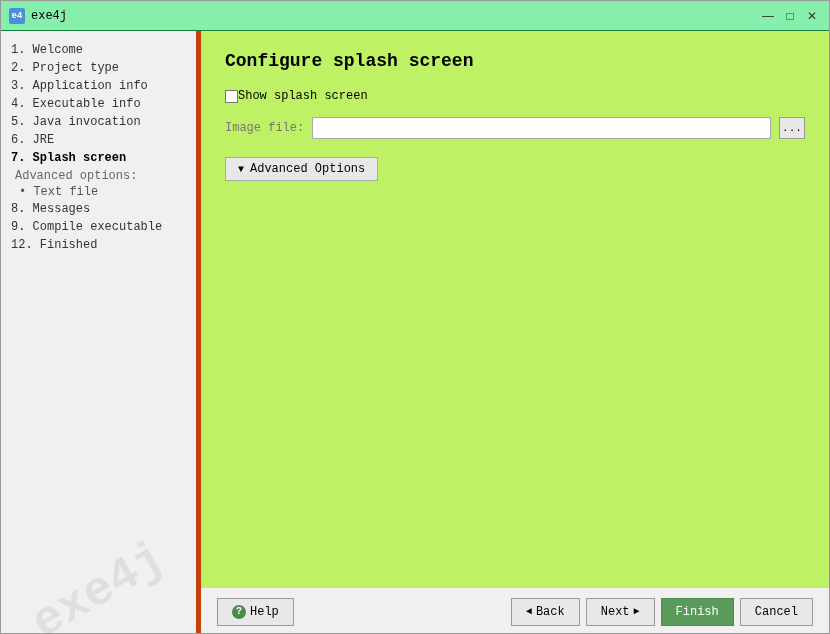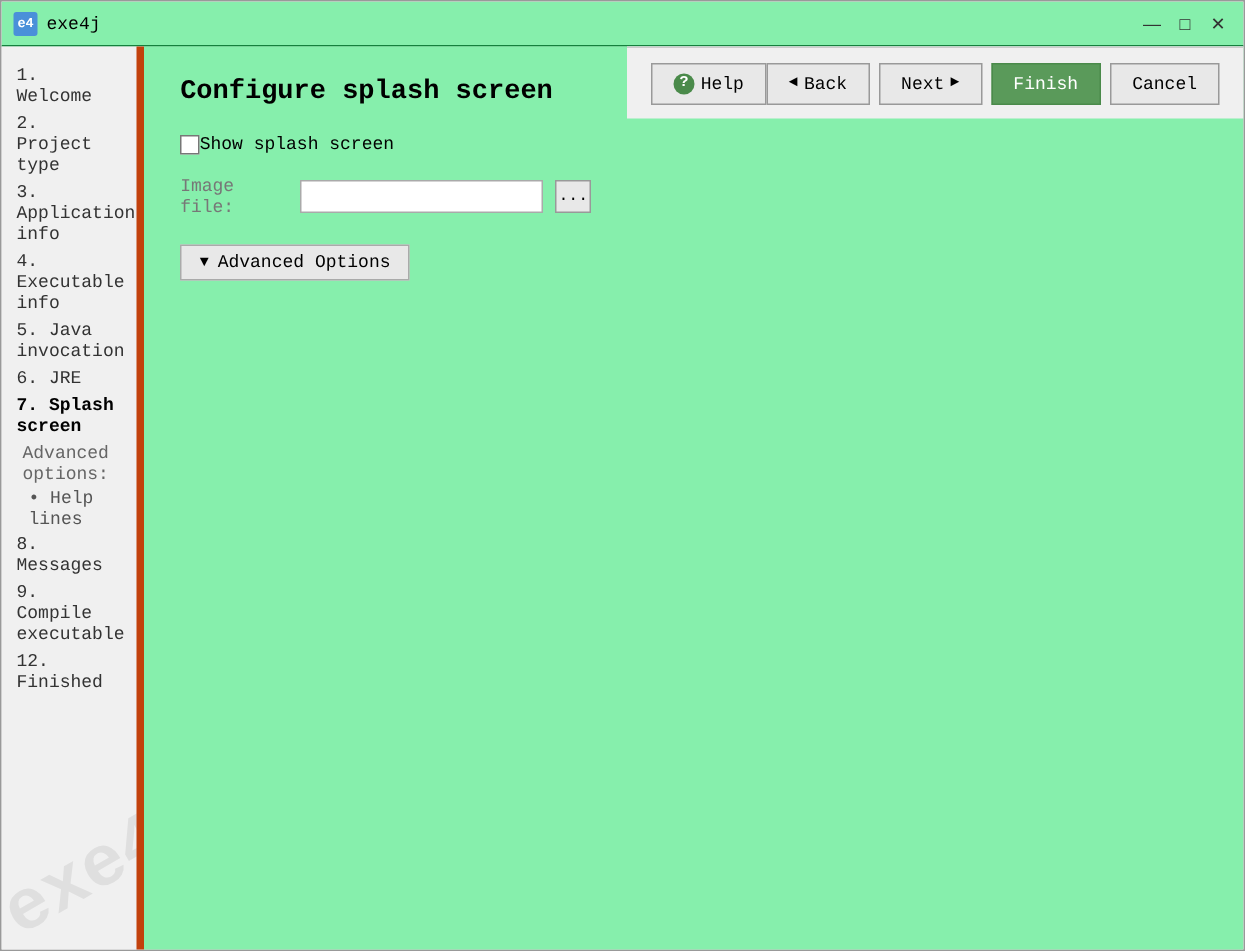--- a/index.html
+++ b/index.html
@@ -111,22 +111,23 @@
     .sidebar-sub-label {
       padding: 2px 10px 1px 14px;
       color: #666;
       font-size: 12px;
       font-family: 'Courier New', Courier, monospace;
     }
 
     
     .content {
       flex: 1;
-      background: #86efac;
-      display: flex;
+      background: #bef264;
+      display: flex;
+      flex-direction: column;
     }
 
     .content-body {
       flex: 1;
       padding: 20px 24px;
     }
 
     .page-title {
       font-size: 18px;
       font-weight: bold;
@@ -303,21 +304,21 @@
     <div class="sidebar-item">
       <span>6.  JRE</span>
     </div>
     <div class="sidebar-item active">
       <span>7.  Splash screen</span>
     </div>
     <div class="sidebar-sub-label">
       <span>Advanced options:</span>
     </div>
     <div class="sidebar-sub">
-      <span>• Help lines</span>
+      <span>• Text file</span>
     </div>
     <div class="sidebar-item">
       <span>8.  Messages</span>
     </div>
     <div class="sidebar-item">
       <span>9.  Compile executable</span>
     </div>
     <div class="sidebar-item">
       <span>12.  Finished</span>
     </div>

